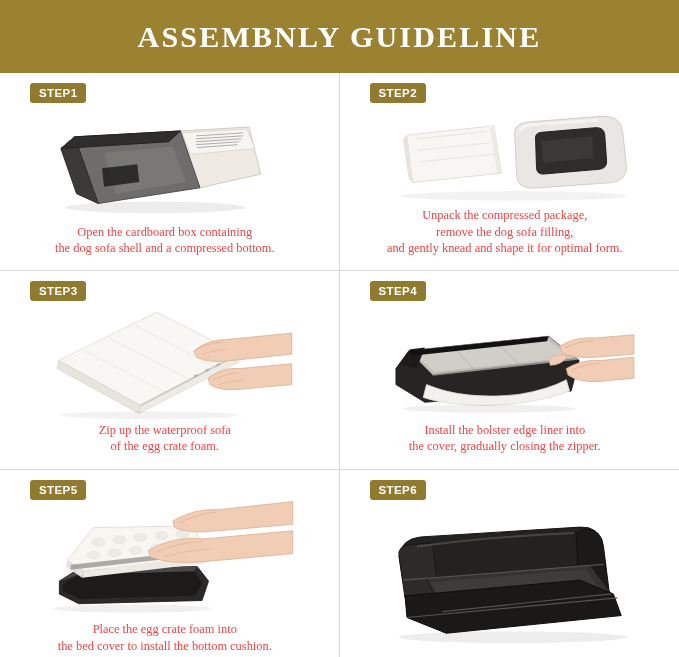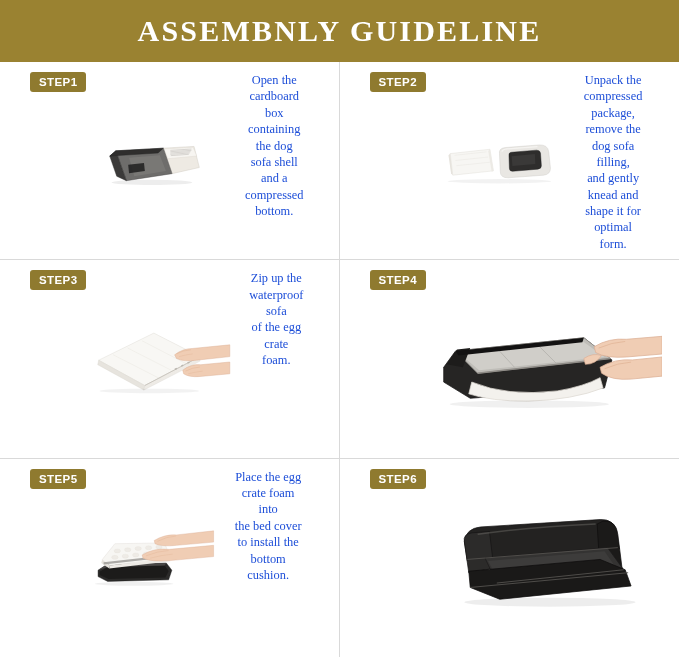--- a/index.html
+++ b/index.html
@@ -13,21 +13,21 @@
     position: relative;
     width: 679px;
     height: 657px;
     background: #ffffff;
     overflow: hidden;
   }
 
   
   .header {
     position: relative;
-    height: 62px;
+    height: 73px;
     background: #9a8231;
     display: flex;
     align-items: center;
     justify-content: center;
   }
   .header-title {
     color: #ffffff;
     font-family: "Liberation Serif", serif;
     font-size: 30px;
     font-weight: bold;
@@ -48,21 +48,21 @@
     width: 679px;
     height: 595px;
     display: grid;
     grid-template-columns: 1fr 1fr;
     grid-template-rows: 1fr 1fr 1fr;
   }
   .cell {
     position: relative;
     padding: 10px 17px 6px 8px;
     display: flex;
-    flex-direction: row;
+    flex-direction: column;
     overflow: hidden;
   }
   
   .cell.col0 { border-right: 1px solid #d9d9d9; }
   .cell.row0, .cell.row1 { border-bottom: 1px solid #d9d9d9; }
 
   .step-badge {
     display: inline-block;
     background: #8f7a2f;
     color: #ffffff;
@@ -80,21 +80,21 @@
     position: relative;
     display: flex;
     align-items: center;
     justify-content: center;
     min-height: 0;
   }
   .caption {
     text-align: center;
     font-family: "Liberation Serif", serif;
     font-size: 12.4px;
-    color: #1d4ed8;
+    color: #ef4444;
     line-height: 1.32;
     padding: 0 18px 8px 18px;
     white-space: pre-line;
   }
 
   
   .svgwrap { width: 100%; height: 100%; display: block; }
 </style>
 </head>
 <body>
@@ -247,20 +247,22 @@
           </g>
           <g>
             <path d="M236 84 Q256 72 280 74 L320 70 L320 96 L278 100 Q252 102 238 92 Z" fill="#f0cdb4" stroke="#dcae94" stroke-width="1"></path>
             <path d="M242 86 Q260 78 278 77" fill="none" stroke="#e0b394" stroke-width="1"></path>
           </g>
 
           <path d="M214 72 Q226 64 238 68 Q230 80 216 80 Z" fill="#f0cdb4" stroke="#dcae94" stroke-width="0.9"></path>
           <ellipse cx="140" cy="134" rx="108" ry="5" fill="#000000" opacity="0.06"></ellipse>
         </svg>
       </div>
+      <div class="caption">Install the bolster edge liner into
+the cover, gradually closing the zipper.</div>
     </div>
 
     <div class="cell col0">
       <div class="step-badge">STEP5</div>
       <div class="figure">
         <svg class="svgwrap" viewBox="0 0 320 150" preserveAspectRatio="xMidYMid meet">
 
           <g>
             <path d="M30 100 L52 86 L200 82 L214 100 L206 124 L54 128 L30 116 Z" fill="#2b2a29" stroke="#171616" stroke-width="1"></path>
             <path d="M34 104 L54 92 L196 88 L206 102 L198 118 L56 122 L34 112 Z" fill="#1c1b1a"></path>

